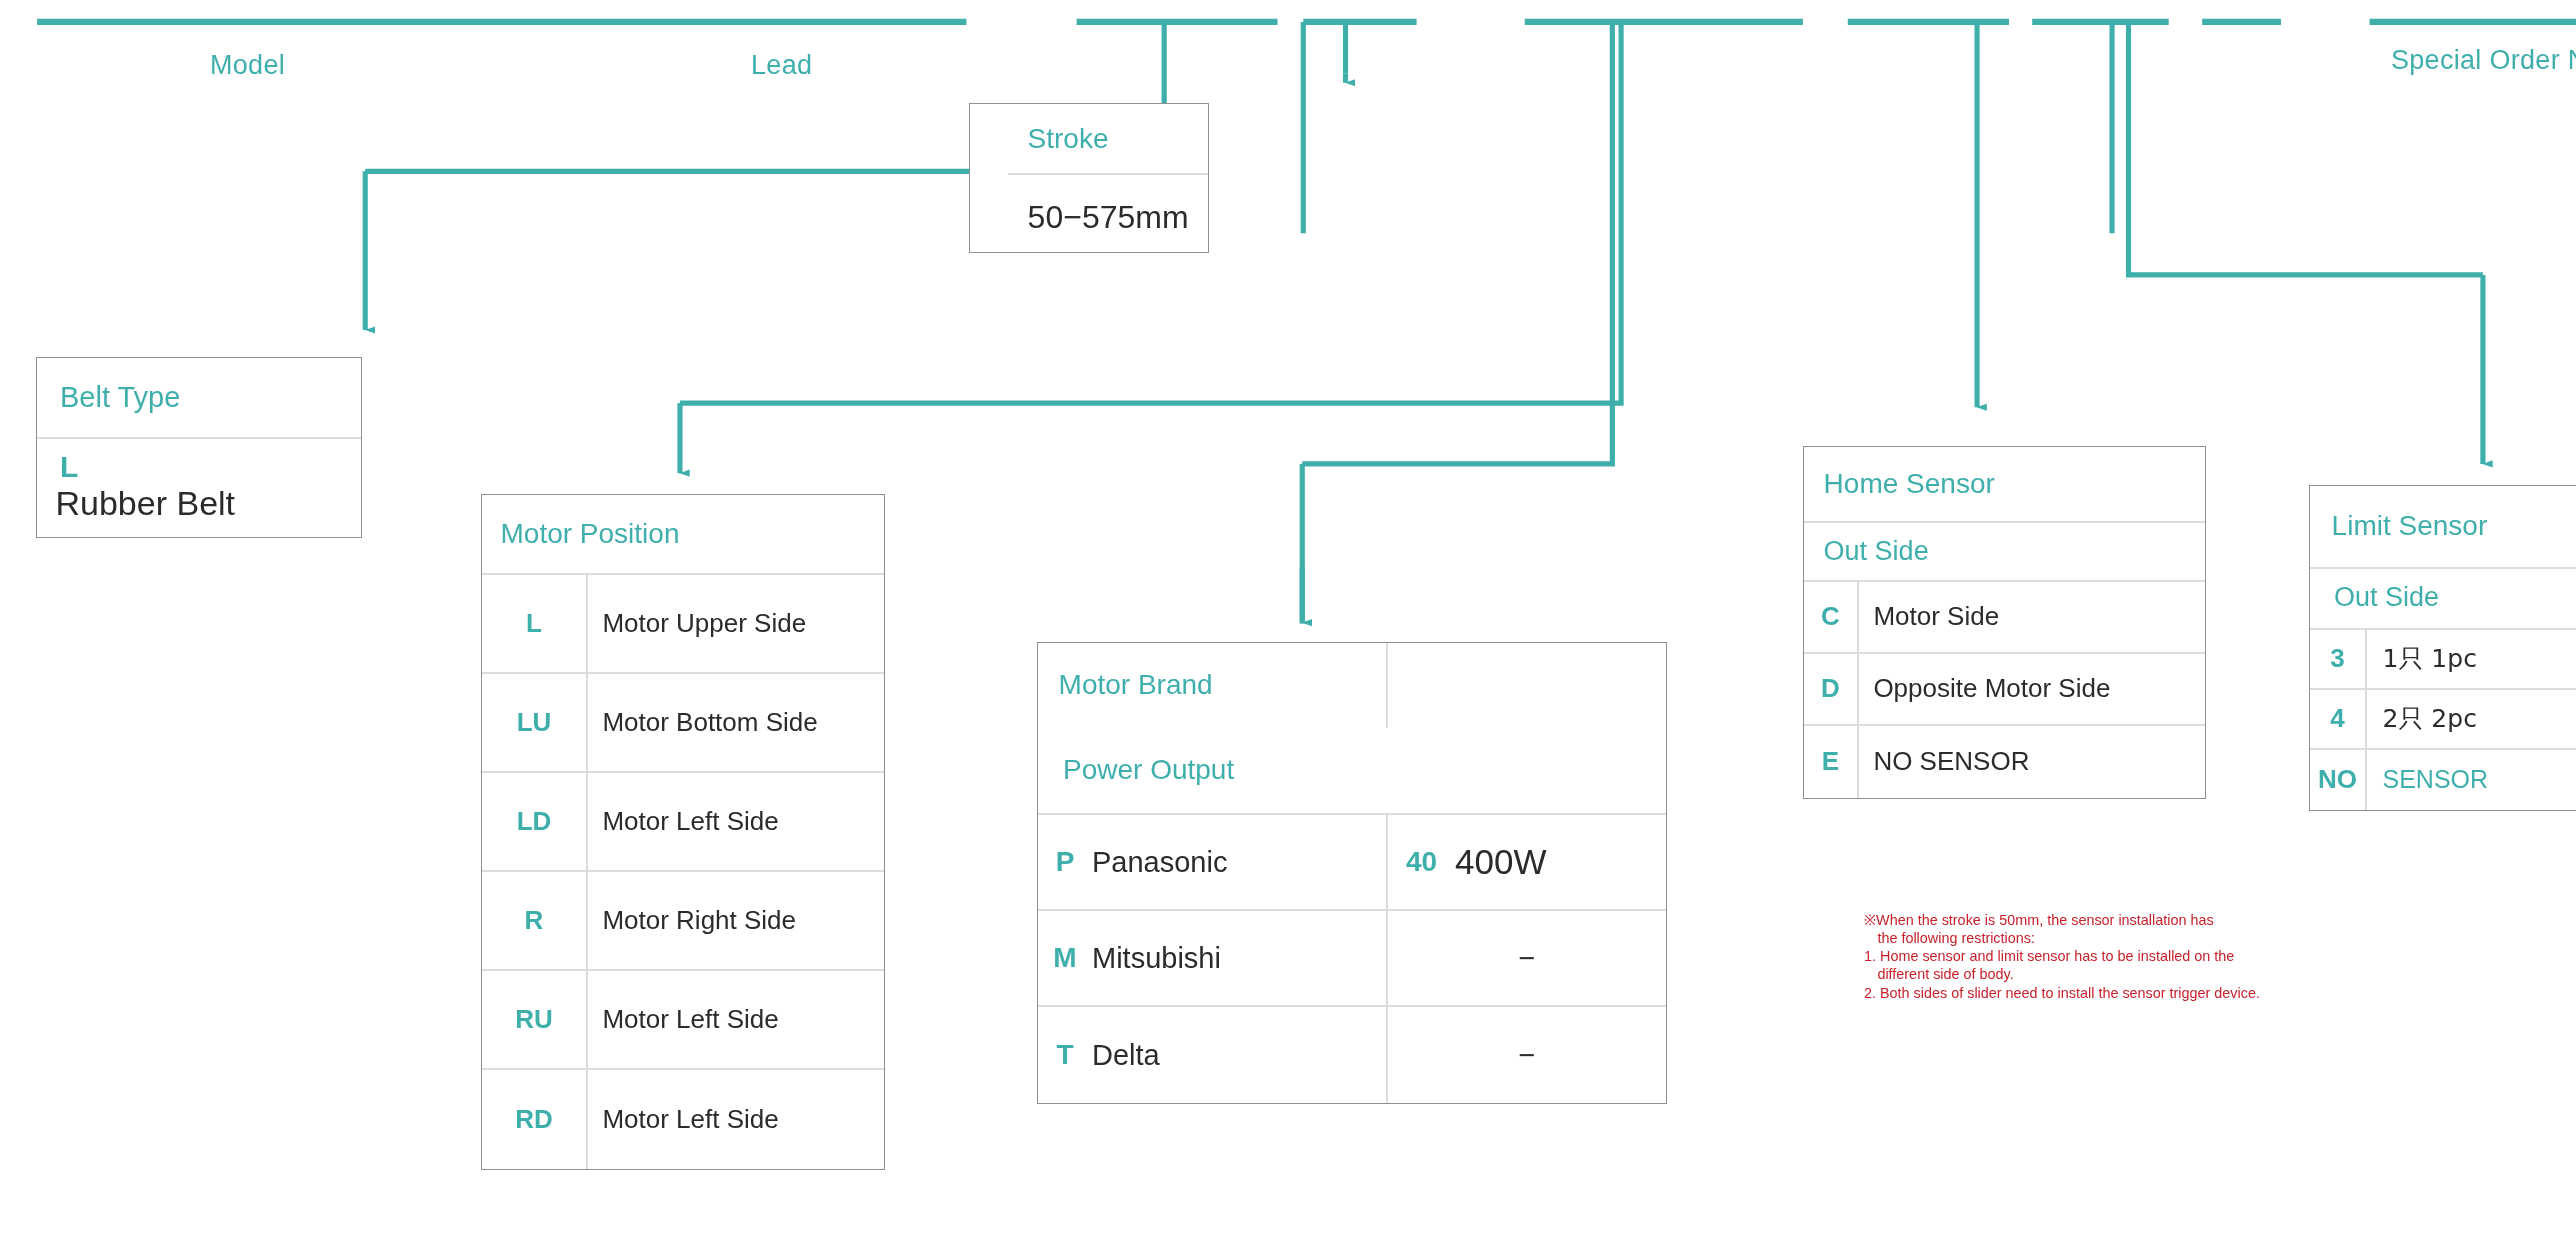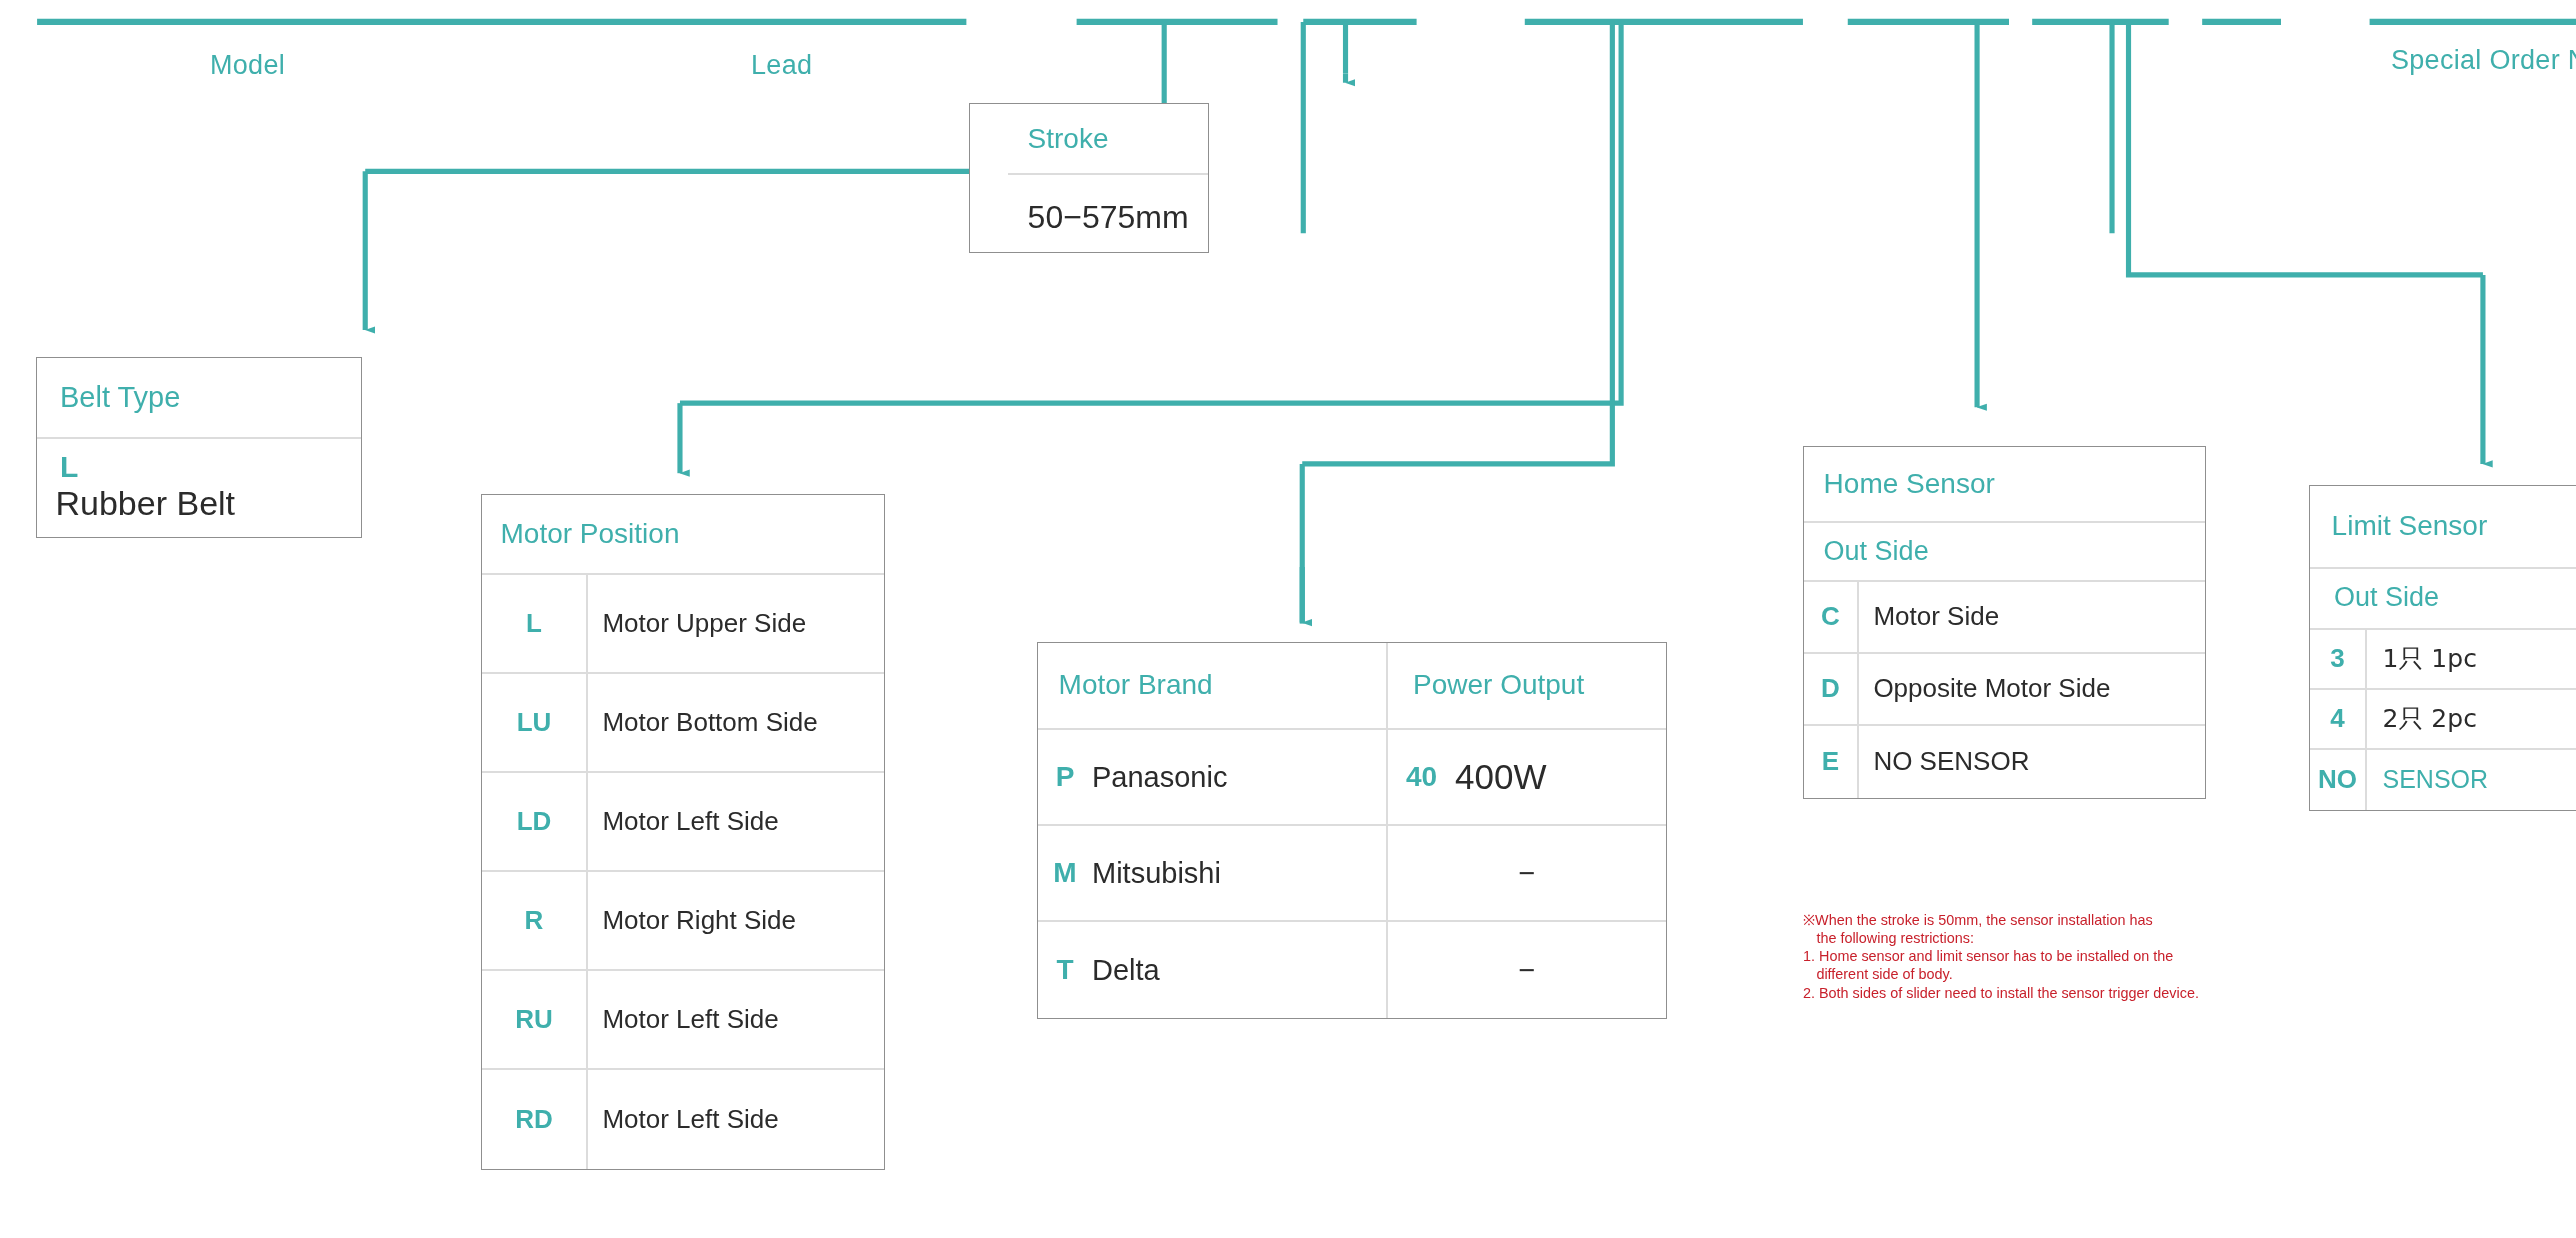--- a/index.html
+++ b/index.html
@@ -92,21 +92,21 @@
   #stroke-box .bigval { font-size: 32px; padding: 15.5px 0 16.5px 19.6px; }
 
   
   #motor-position { left: 481px; top: 494px; width: 404px; }
   #motor-position .hdr { padding: 23px 17.5px 23px 18.5px; }
   #motor-position .row { height: 99px; }
   #motor-position .code { width: 106px; }
 
   
   #motor-brand { left: 1037px; top: 642px; width: 630px; }
-  #motor-brand .thead { display: flex; border-bottom: 2.6px solid #dcdcdc; }
+  #motor-brand .thead { display: flex; border-bottom: 2.6px solid #dcdcdc; flex-direction: column; }
   #motor-brand .th {
     color: #3FAFAC; font-size: 28px;
     padding: 26px 0 27px 20.6px; white-space: nowrap;
   }
   #motor-brand .th.c1 { width: 350px; border-right: 2.6px solid #dcdcdc; }
   #motor-brand .th.c2 { flex: 1; padding-left: 25px; }
   #motor-brand .brow { display: flex; border-bottom: 2.6px solid #dcdcdc; height: 96px; }
   #motor-brand .brow:last-child { border-bottom: none; }
   #motor-brand .bcell1 { width: 350px; display: flex; align-items: center; border-right: 2.6px solid #dcdcdc; }
   #motor-brand .bcell2 { flex: 1; display: flex; align-items: center; }
@@ -128,21 +128,21 @@
   #limit-sensor .hdr { padding: 24px 17.5px 25px 21.6px; }
   #limit-sensor .sub { padding: 13.4px 17.5px 14.4px 24px; }
   #limit-sensor .row { height: 60px; }
   #limit-sensor .code { width: 57px; }
   #limit-sensor .desc { padding-left: 15.5px; font-size: 25px; }
   #limit-sensor .cjk { font-family: "DejaVu Sans", sans-serif; }
 
   
   #note {
     position: absolute;
-    left: 1803px; top: 911px;
+    left: 1864px; top: 911px;
     width: 556px;
     color: #C8202B;
     font-size: 14.4px;
     line-height: 1.26;
   }
   #note .ln { white-space: nowrap; }
   #note .ind { padding-left: 13.4px; }
 </style>
 </head>
 <body>

